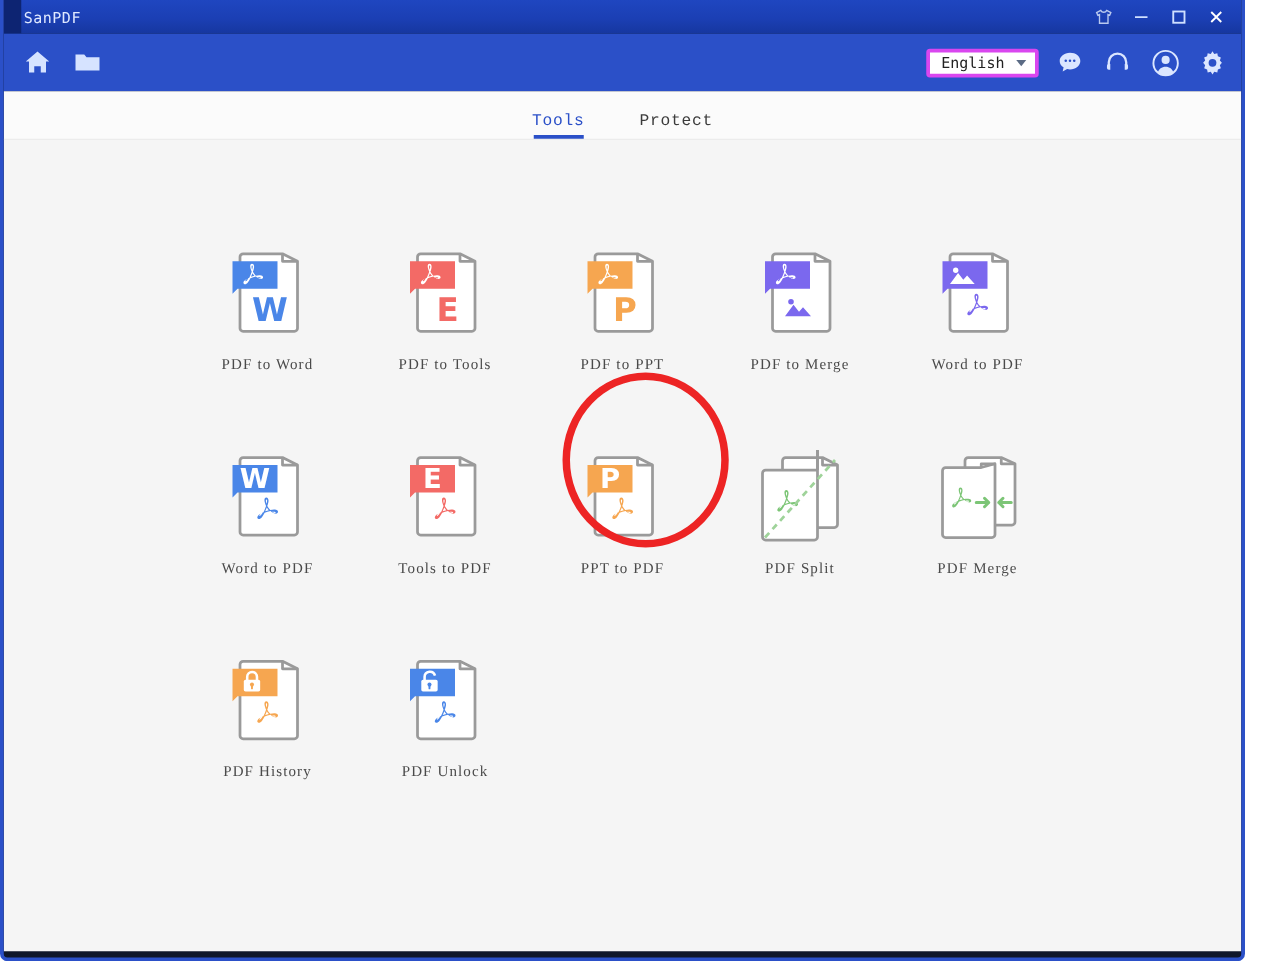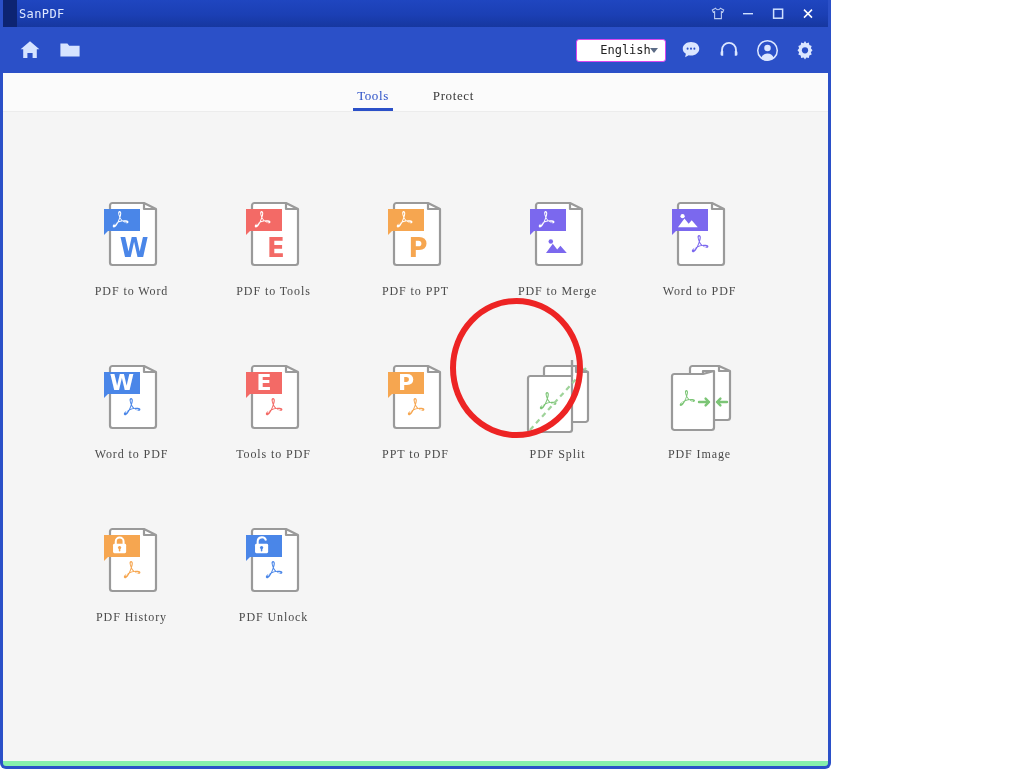--- a/index.html
+++ b/index.html
@@ -9,27 +9,27 @@
   }
   body {
     width: 1024px;
     height: 769px;
     overflow: hidden;
     font-family: "DejaVu Sans Mono", monospace;
   }
 
   .window {
     position: relative;
-    width: 831px;
+    width: 996px;
     height: 769px;
     box-sizing: border-box;
     border: 3px solid #2b50c8;
     border-top: none;
     border-radius: 0 0 6px 6px;
-    background: #86efac;
+    background: #0f172a;
     overflow: hidden;
   }
 
   
   .titlebar {
     position: relative;
     height: 27px;
     background: linear-gradient(180deg, #1f46c0 0%, #1b3fb4 55%, #16379f 100%);
     display: flex;
     align-items: center;
@@ -85,26 +85,25 @@
   .tb-right {
     margin-left: auto;
     display: flex;
     align-items: center;
     gap: 12px;
   }
   .lang-select {
     position: relative;
     width: 90px; height: 23px;
     background: #ffffff;
-    border: 1px solid #d946ef;
+    border: 3px solid #d946ef;
     border-radius: 3px;
     display: flex;
     align-items: center;
     box-sizing: border-box;
-    justify-content: center;
   }
   .lang-select .lang-text {
     font-size: 12px;
     color: #222;
     margin-left: 9px;
     font-family: "DejaVu Sans Mono", monospace;
   }
   .lang-arrow {
     position: absolute;
     right: 7px; top: 50%;
@@ -130,21 +129,21 @@
     justify-content: center;
     gap: 44px;
     position: relative;
   }
   .tab {
     position: relative;
     font-size: 13px;
     padding-bottom: 7px;
     color: #3b3b3b;
     letter-spacing: .6px;
-    font-family: Liberation Serif, serif;
+    font-family: Liberation Mono, monospace;
   }
   .tab.active { color: #2b50c8; }
   .tab.active::after {
     content: "";
     position: absolute;
     left: 50%; bottom: 0;
     transform: translateX(-50%);
     width: 40px; height: 3px;
     background: #2b50c8;
   }
@@ -432,21 +431,21 @@
     <path d="M53 6V11H64" fill="none" stroke="#9a9a9a" stroke-width="2.2" stroke-linejoin="round"></path>
               <path d="M6 16.5a2.5 2.5 0 0 1 2.5-2.5H37L48 11V67.5a2.5 2.5 0 0 1-2.5 2.5H8.5A2.5 2.5 0 0 1 6 67.5Z" fill="#ffffff" stroke="#9a9a9a" stroke-width="2.2" stroke-linejoin="round"></path>
     <path d="M37 14V11H48" fill="none" stroke="#9a9a9a" stroke-width="2.2" stroke-linejoin="round"></path>
               <g transform="translate(12,30) scale(0.72)" fill="#7cc576">
     <path d="M11.6 0c-1.5 0-2 1.5-1.9 3 .1 1.6.8 3.6 1.6 5.6-.7 2.2-1.6 4.6-2.6 6.5-2.4 1.1-4.6 2.3-5.6 3.6-1 1.2-1 2.6 0 3.2 1.2.7 2.8-.2 4-1.7 1-1.2 2-2.9 2.8-4.5 1.9-.8 4-1.4 6-1.8 1.6 1.4 3.3 2.4 4.8 2.6 1.7.3 2.9-.5 2.9-1.8 0-1.4-1.4-2.2-3.3-2.3-1.4-.1-3 .1-4.6.5-1.2-1.2-2.3-2.7-3.1-4.2.8-2 1.3-4 1.3-5.5C13.9 1.4 13.1 0 11.6 0Zm.2 2c.5 0 .7.6.6 1.6-.1.8-.3 1.8-.7 2.9-.3-1-.5-2-.5-2.8-.1-1 .1-1.7.6-1.7Zm.3 8.2c.6 1 1.3 2 2.1 2.8-1.2.3-2.5.6-3.7 1 .6-1.2 1.1-2.5 1.6-3.8Zm7.2 4.3c1.2 0 1.9.3 1.9.8 0 .4-.4.6-1.1.5-.8-.1-1.8-.6-2.8-1.2.7-.1 1.4-.1 2-.1ZM6.4 17.8c-.6.8-1.4 1.3-1.8 1.1-.3-.2-.2-.7.3-1.3.5-.7 1.6-1.4 3-2.1-.5.8-1 1.6-1.5 2.3Z"></path>
   </g>
               <path d="M33 42h10m0 0-3.4-3.4M43 42l-3.4 3.4" stroke="#7cc576" stroke-width="2.4" fill="none" stroke-linecap="round"></path>
               <path d="M61 42H51m0 0 3.4-3.4M51 42l3.4 3.4" stroke="#7cc576" stroke-width="2.4" fill="none" stroke-linecap="round"></path>
             </svg>
           </div>
-          <div class="tool-label">PDF Image</div>
+          <div class="tool-label">PDF Merge</div>
         </div>
         <div class="tool">
           <div class="tool-icon">
             <svg width="68" height="76" viewBox="0 0 68 76">
               <path d="M12 8.5a2.5 2.5 0 0 1 2.5-2.5H46L58 12V65.5a2.5 2.5 0 0 1-2.5 2.5H14.5A2.5 2.5 0 0 1 12 65.5Z" fill="#ffffff" stroke="#9a9a9a" stroke-width="2.2" stroke-linejoin="round"></path>
     <path d="M46 6V12H58" fill="none" stroke="#9a9a9a" stroke-width="2.2" stroke-linejoin="round"></path>
               <path d="M6 12h36v22H10l-4 4Z" fill="#f6a650"></path>
               <g transform="translate(13,13) scale(0.85)">
     <path d="M5.6 9.5V6.4a4.6 4.6 0 0 1 9.2 0v3.1" fill="none" stroke="#ffffff" stroke-width="2.4"></path>
     <rect x="2.4" y="9.2" width="15.4" height="11" rx="1.6" fill="#ffffff"></rect>

